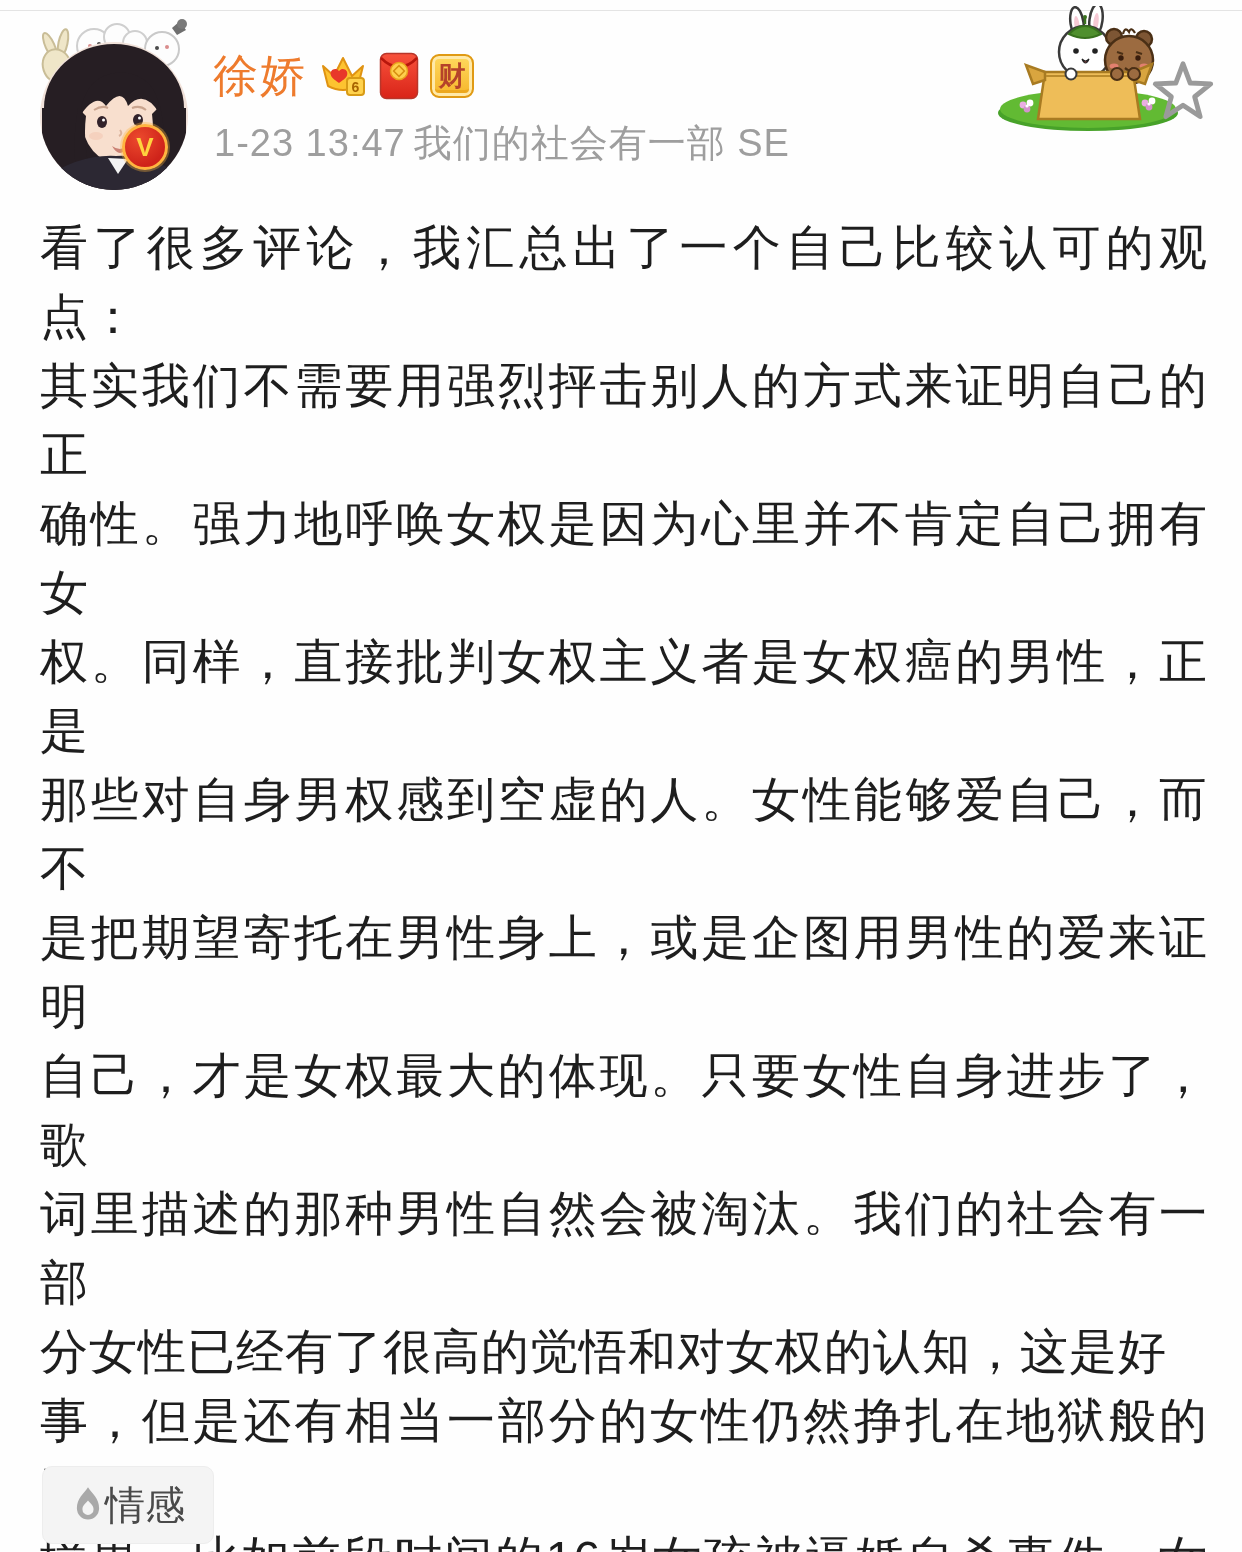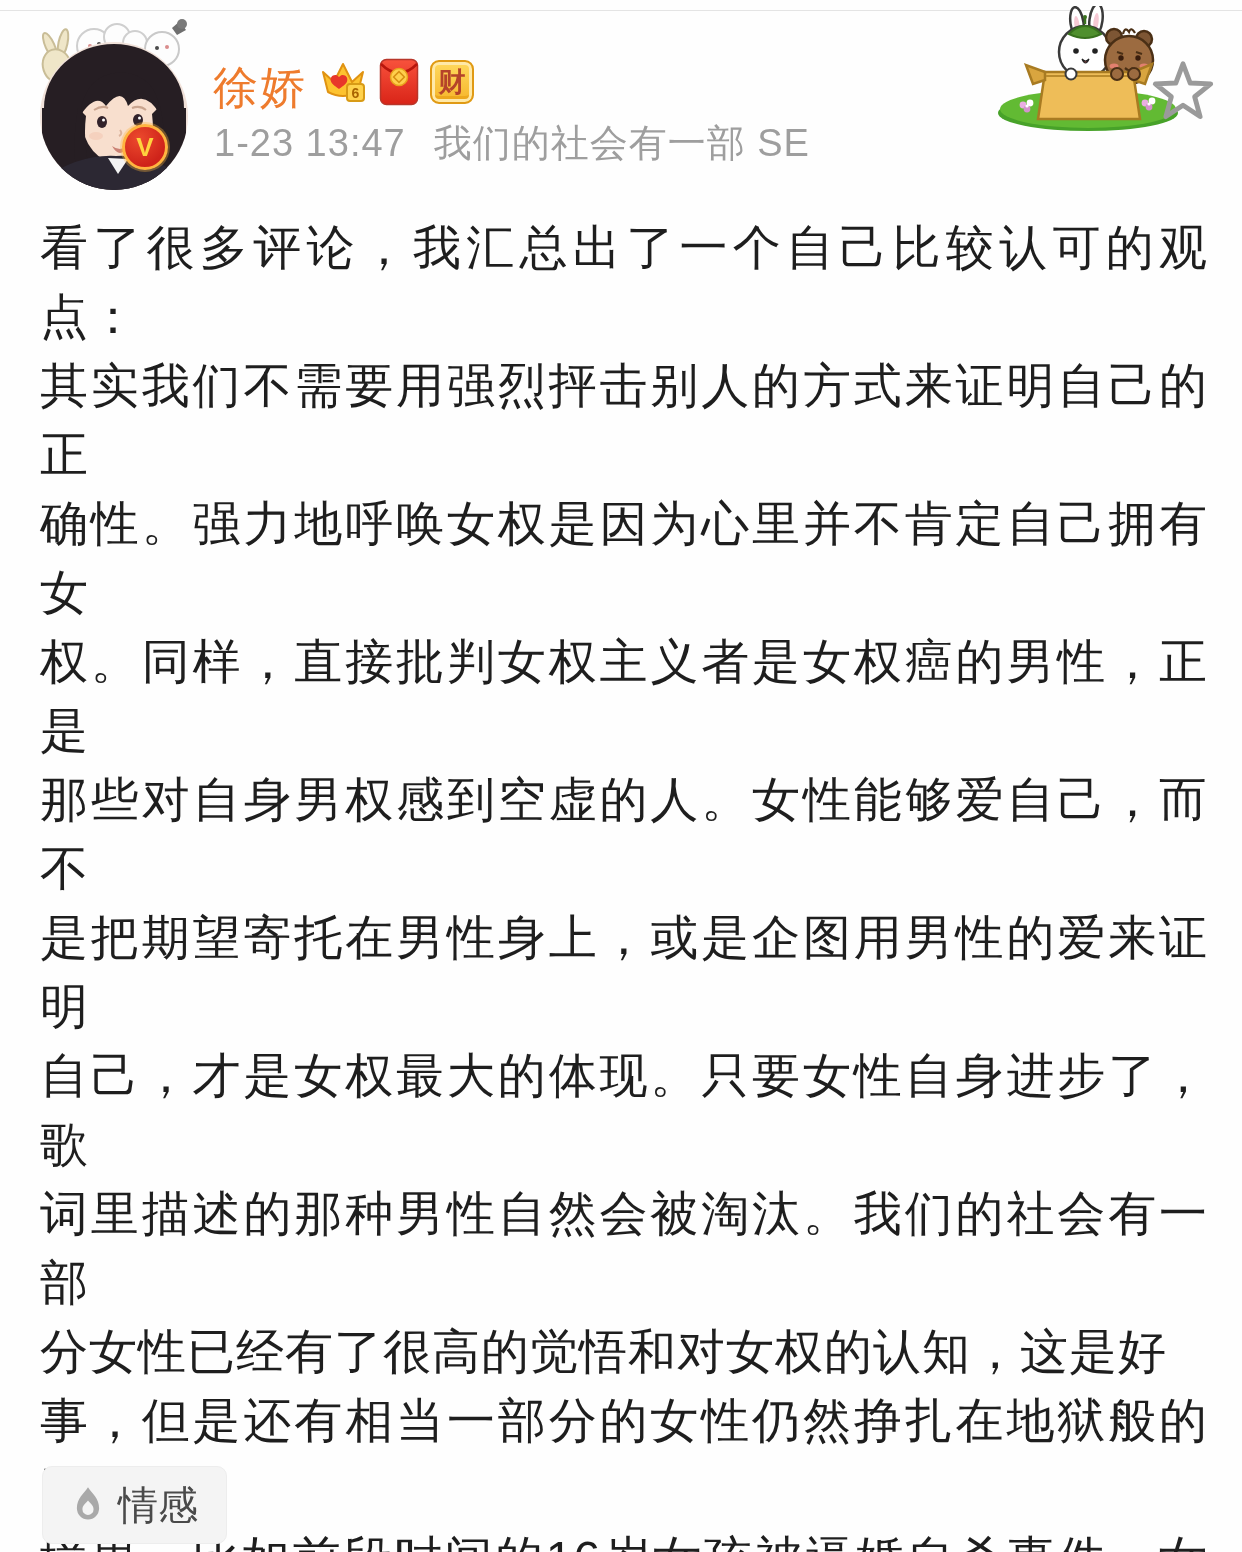--- a/index.html
+++ b/index.html
@@ -13,45 +13,45 @@
   .avatar-wrap { position:absolute; left:36px; top:16px; width:158px; height:180px; cursor:pointer; }
   .v-badge {
     position:absolute; left:86px; top:108px; width:46px; height:46px; border-radius:50%;
     background:radial-gradient(circle at 35% 30%, #ec4a2d 0%, #cf231a 70%);
     border:3px solid #ffb440; box-sizing:border-box;
     display:flex; align-items:center; justify-content:center;
     color:#ffd23e; font-size:26px; font-weight:bold;
     box-shadow:0 0 0 2px rgba(255,180,60,.35);
   }
   .name-row { position:absolute; left:213px; top:50px; display:flex; align-items:center; gap:11px; }
-  .username { color:#ee7b2d; font-size:45px; line-height:52px; letter-spacing:2px; cursor:pointer;margin-top:12px; }
+  .username { color:#ee7b2d; font-size:45px; line-height:52px; letter-spacing:2px; cursor:pointer; }
   .badge { display:inline-flex; align-items:center; justify-content:center; cursor:pointer; }
   .wealth-badge {
     width:44px; height:44px; border-radius:9px;
     background:linear-gradient(#ffd95e,#f6b52a);
     border:2px solid #e09a14; box-sizing:border-box;
     box-shadow:inset 0 0 0 3px #ffe9a8, inset 0 -6px 0 #eda81d;
     color:#b5432a; font-size:27px; font-weight:bold;
   }
-  .meta-row { position:absolute; left:214px; top:122px; display:flex; gap:28px;
+  .meta-row { position:absolute; left:214px; top:122px; display:flex; gap:8px;
     color:#9e9e9e; font-size:38px; line-height:42px; letter-spacing:1px; }
   .sticker { position:absolute; left:993px; top:6px; width:187px; height:128px; }
   .star-btn { position:absolute; left:1148px; top:56px; width:70px; height:70px; cursor:pointer; background:none; border:none; padding:0; }
 
   
   .body-text {
     position:absolute; left:40px; top:213px; width:1168px;
     color:#1e1e1e; font-size:48px; line-height:69px; letter-spacing:1px;
     white-space:pre-line; text-align:justify;
   }
 
   
   .tag-btn {
     position:absolute; left:42px; top:1466px; height:78px;
-    display:inline-flex; align-items:center; gap:13px; padding:0 28px;
+    display:inline-flex; align-items:center; padding:0 28px;
     background:#f4f4f4; border:1px solid #ededed; border-radius:10px; cursor:pointer;
   }
   .tag-label { color:#4a4a4a; font-size:40px; }
 </style>
 </head>
 <body>
 
 <div class="post">
   <div class="top-hairline"></div>
 

